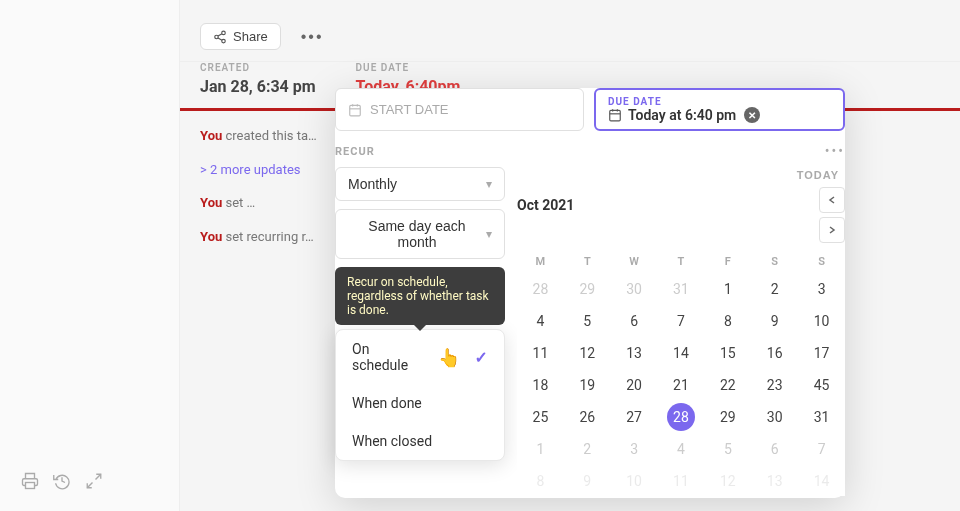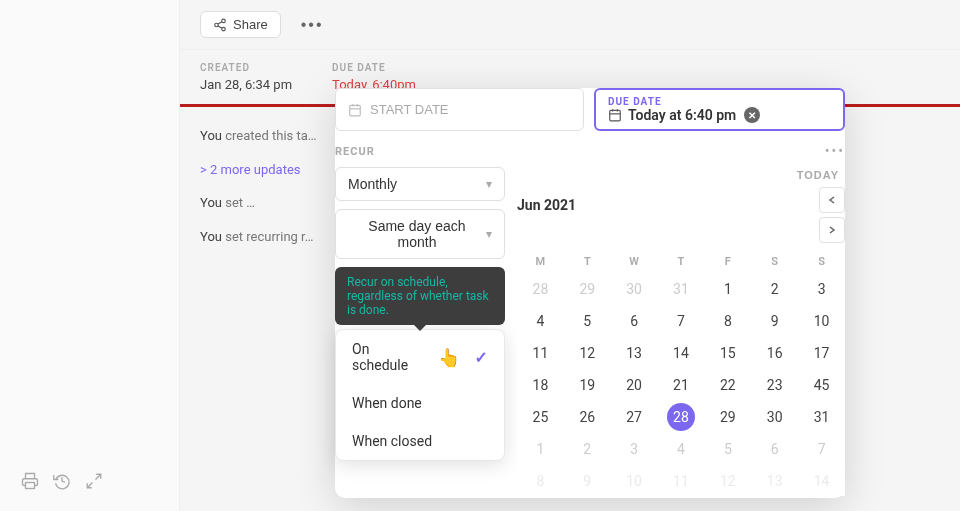--- a/index.html
+++ b/index.html
@@ -38,21 +38,21 @@
       align-items: center;
       justify-content: center;
       color: #aaa;
       font-size: 14px;
       cursor: pointer;
     }
 
     
     .top-bar {
       position: absolute;
-      left: 180px; top: 0;
+      left: 180px; top: 12px;
       width: 780px;
       height: 50px;
       display: flex;
       align-items: center;
       padding: 0 20px;
       gap: 12px;
       border-bottom: 1px solid #eee;
     }
 
     .share-btn {
@@ -97,22 +97,23 @@
 
     .meta-label {
       font-size: 10px;
       font-weight: 600;
       color: #aaa;
       letter-spacing: 1px;
       text-transform: uppercase;
     }
 
     .meta-value {
-      font-size: 13px;
+      font-size: 16px;
       color: #444;
+      font-weight: bold;
     }
 
     .meta-value.red {
       color: #e03e3e;
     }
 
     
     .activity {
       position: absolute;
       left: 180px; top: 110px;
@@ -123,22 +124,22 @@
       gap: 14px;
     }
 
     .activity-item {
       font-size: 13px;
       color: #777;
       line-height: 1.5;
     }
 
     .activity-item .you {
-      color: #404040;
-      font-weight: 400;
+      color: #b91c1c;
+      font-weight: 700;
     }
 
     .activity-item.more {
       color: #7b68ee;
       cursor: pointer;
       font-size: 13px;
     }
 
     
     .popup-container {
@@ -272,21 +273,21 @@
     }
 
     .dropdown-btn .chevron {
       color: #aaa;
       font-size: 12px;
     }
 
     
     .tooltip {
       background: #3d3d3d;
-      color: #14b8a6;
+      color: #fef9c3;
       font-size: 12px;
       padding: 8px 12px;
       border-radius: 6px;
       margin-bottom: 4px;
       position: relative;
     }
 
     .tooltip::after {
       content: '';
       position: absolute;
@@ -560,21 +561,21 @@
         </div>
         <div class="dropdown-menu-item">
           <span>When closed</span>
         </div>
       </div>
     </div>
 
     <div class="popup-right">
       <div class="calendar">
         <div class="calendar-header">
-          <span class="calendar-month">Jun 2021</span>
+          <span class="calendar-month">Oct 2021</span>
           <div class="calendar-nav">
             <button class="today-btn">TODAY</button>
             <button class="nav-btn">
               <svg width="10" height="10" viewBox="0 0 10 10">
                   <polyline points="7,2 3,5 7,8" fill="none" stroke="#666" stroke-width="1.5"></polyline>
                 </svg>
             </button>
             <button class="nav-btn">
               <svg width="10" height="10" viewBox="0 0 10 10">
                   <polyline points="3,2 7,5 3,8" fill="none" stroke="#666" stroke-width="1.5"></polyline>

